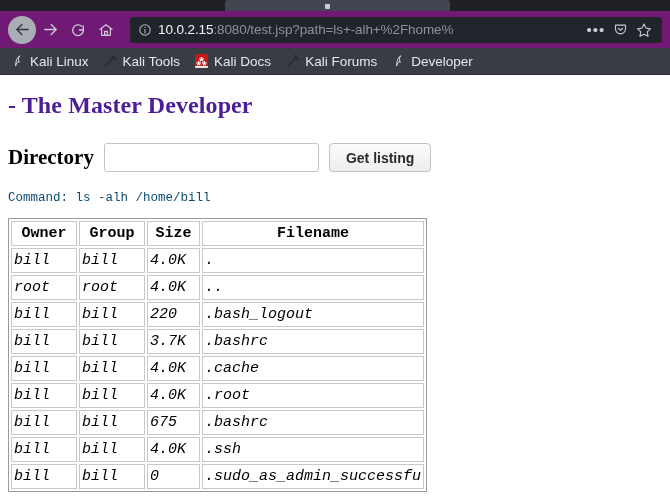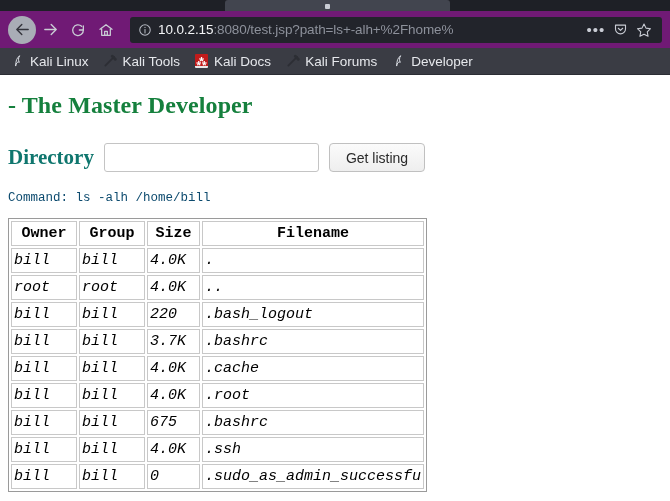--- a/index.html
+++ b/index.html
@@ -153,34 +153,34 @@
   #page {
     background: #ffffff;
     padding: 0 8px;
     height: 426px;
     box-sizing: border-box;
   }
   #page-title {
     font-family: "Liberation Serif", serif;
     font-size: 24px;
     font-weight: bold;
-    color: #15803d;
+    color: #4c1d95;
     margin: 17px 0 4px 0;
     letter-spacing: 0.1px;
   }
   #directory-form {
     display: flex;
     align-items: center;
     margin-top: 24px;
   }
   #directory-label {
     font-family: "Liberation Serif", serif;
     font-size: 21px;
     font-weight: bold;
-    color: #0f766e;
+    color: #000000;
     margin-right: 10px;
   }
   #directory-input {
     width: 215px;
     height: 29px;
     border: 1px solid #c4c4c4;
     border-radius: 3px;
     background: #fff;
     box-sizing: border-box;
     font-size: 13px;
@@ -191,20 +191,21 @@
     margin-left: 10px;
     height: 29px;
     padding: 0 16px;
     font-size: 14px;
     color: #2a2a2a;
     background: linear-gradient(#fbfbfb, #eeeeee);
     border: 1px solid #c0c0c0;
     border-radius: 4px;
     font-family: "Liberation Sans", sans-serif;
     cursor: pointer;
+    font-weight: bold;
   }
   #command-line {
     font-family: "Liberation Mono", monospace;
     font-size: 12.5px;
     color: #0c4a6e;
     margin-top: 19px;
   }
 
   #listing-table {
     margin-top: 13px;

